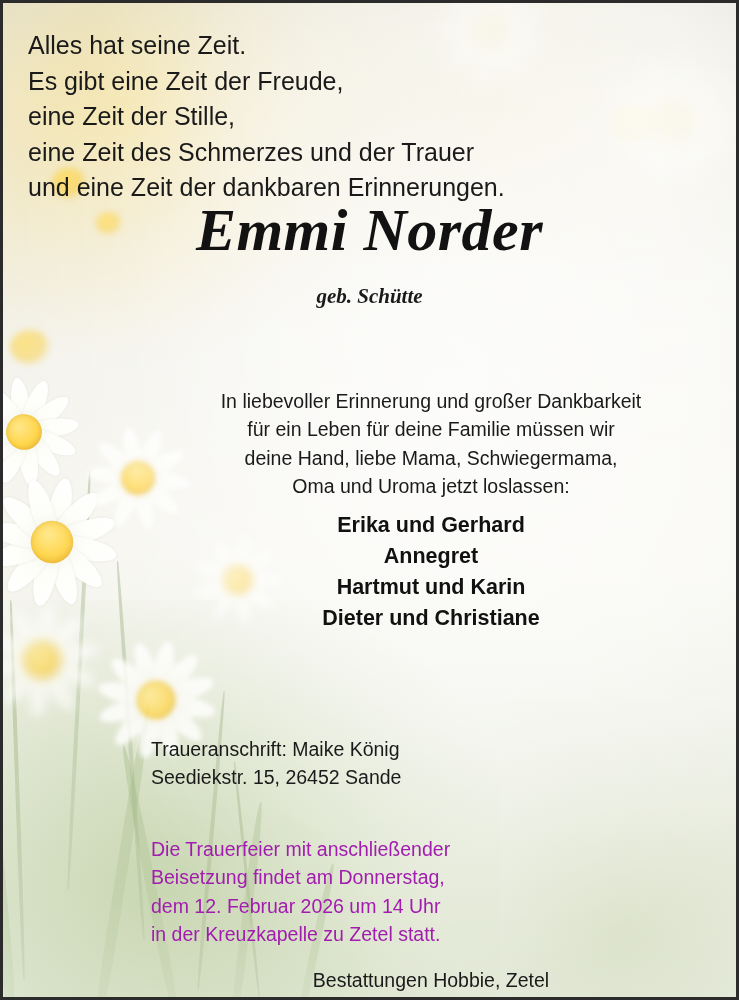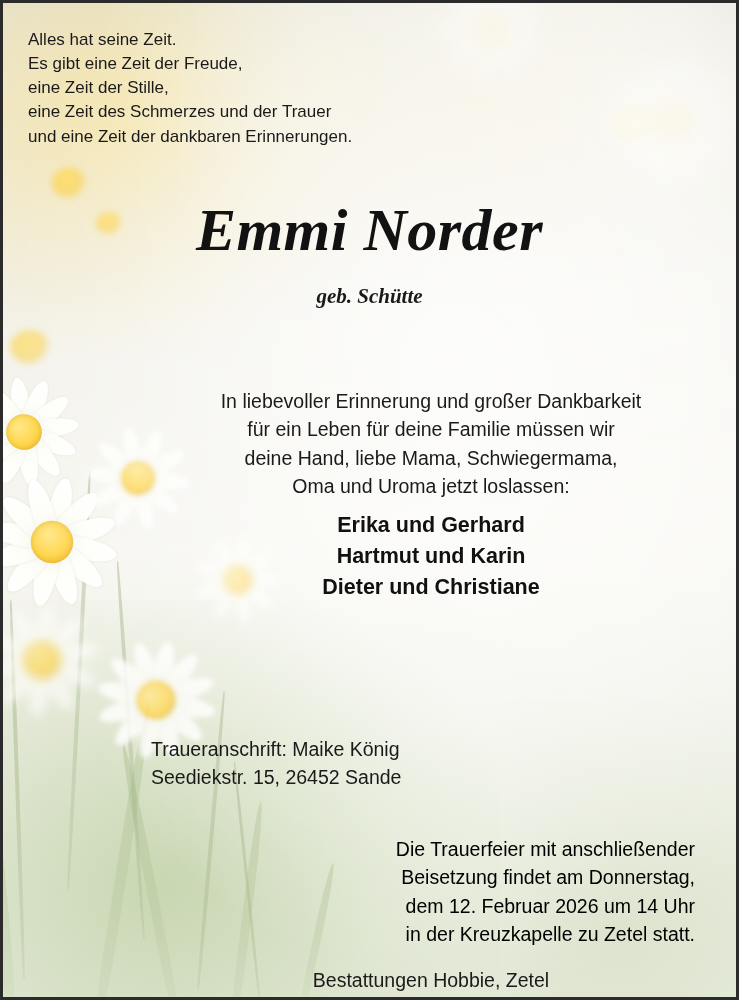--- a/index.html
+++ b/index.html
@@ -138,21 +138,21 @@
   .content {
     position: absolute;
     inset: 0;
     padding: 0;
   }
   .verse {
     position: absolute;
     left: 28px;
     top: 28px;
     color: #1a1a1a;
-    font-size: 17px;
+    font-size: 25px;
     line-height: 1.42;
     white-space: pre-line;
   }
   .name {
     position: absolute;
     left: 0;
     right: 0;
     top: 196px;
     text-align: center;
     font-family: "Liberation Serif", serif;
@@ -218,27 +218,27 @@
     top: 735px;
     width: 560px;
     text-align: left;
     font-size: 19.5px;
     line-height: 1.45;
     color: #1a1a1a;
     white-space: pre-line;
   }
   .ceremony {
     position: absolute;
-    right: 44px;
+    right: 28px;
     top: 835px;
     width: 560px;
-    text-align: right;
+    text-align: left;
     font-size: 19.5px;
     line-height: 1.45;
-    color: #000000;
+    color: #a21caf;
     white-space: pre-line;
   }
   .funeralhome {
     position: absolute;
     right: 28px;
     bottom: 8px;
     width: 560px;
     text-align: center;
     font-size: 19.5px;
     color: #1a1a1a;
@@ -403,20 +403,21 @@
     <div class="maiden">geb. Schütte</div>
 
 
     <div class="memorial">In liebevoller Erinnerung und großer Dankbarkeit
 für ein Leben für deine Familie müssen wir
 deine Hand, liebe Mama, Schwiegermama,
 Oma und Uroma jetzt loslassen:</div>
 
     <div class="family">
       <div>Erika und Gerhard</div>
+      <div>Annegret</div>
       <div>Hartmut und Karin</div>
       <div>Dieter und Christiane</div>
     </div>
 
     <div class="address">Traueranschrift: Maike König
 Seediekstr. 15, 26452 Sande</div>
     <div class="ceremony">Die Trauerfeier mit anschließender
 Beisetzung findet am Donnerstag,
 dem 12. Februar 2026 um 14 Uhr
 in der Kreuzkapelle zu Zetel statt.</div>

